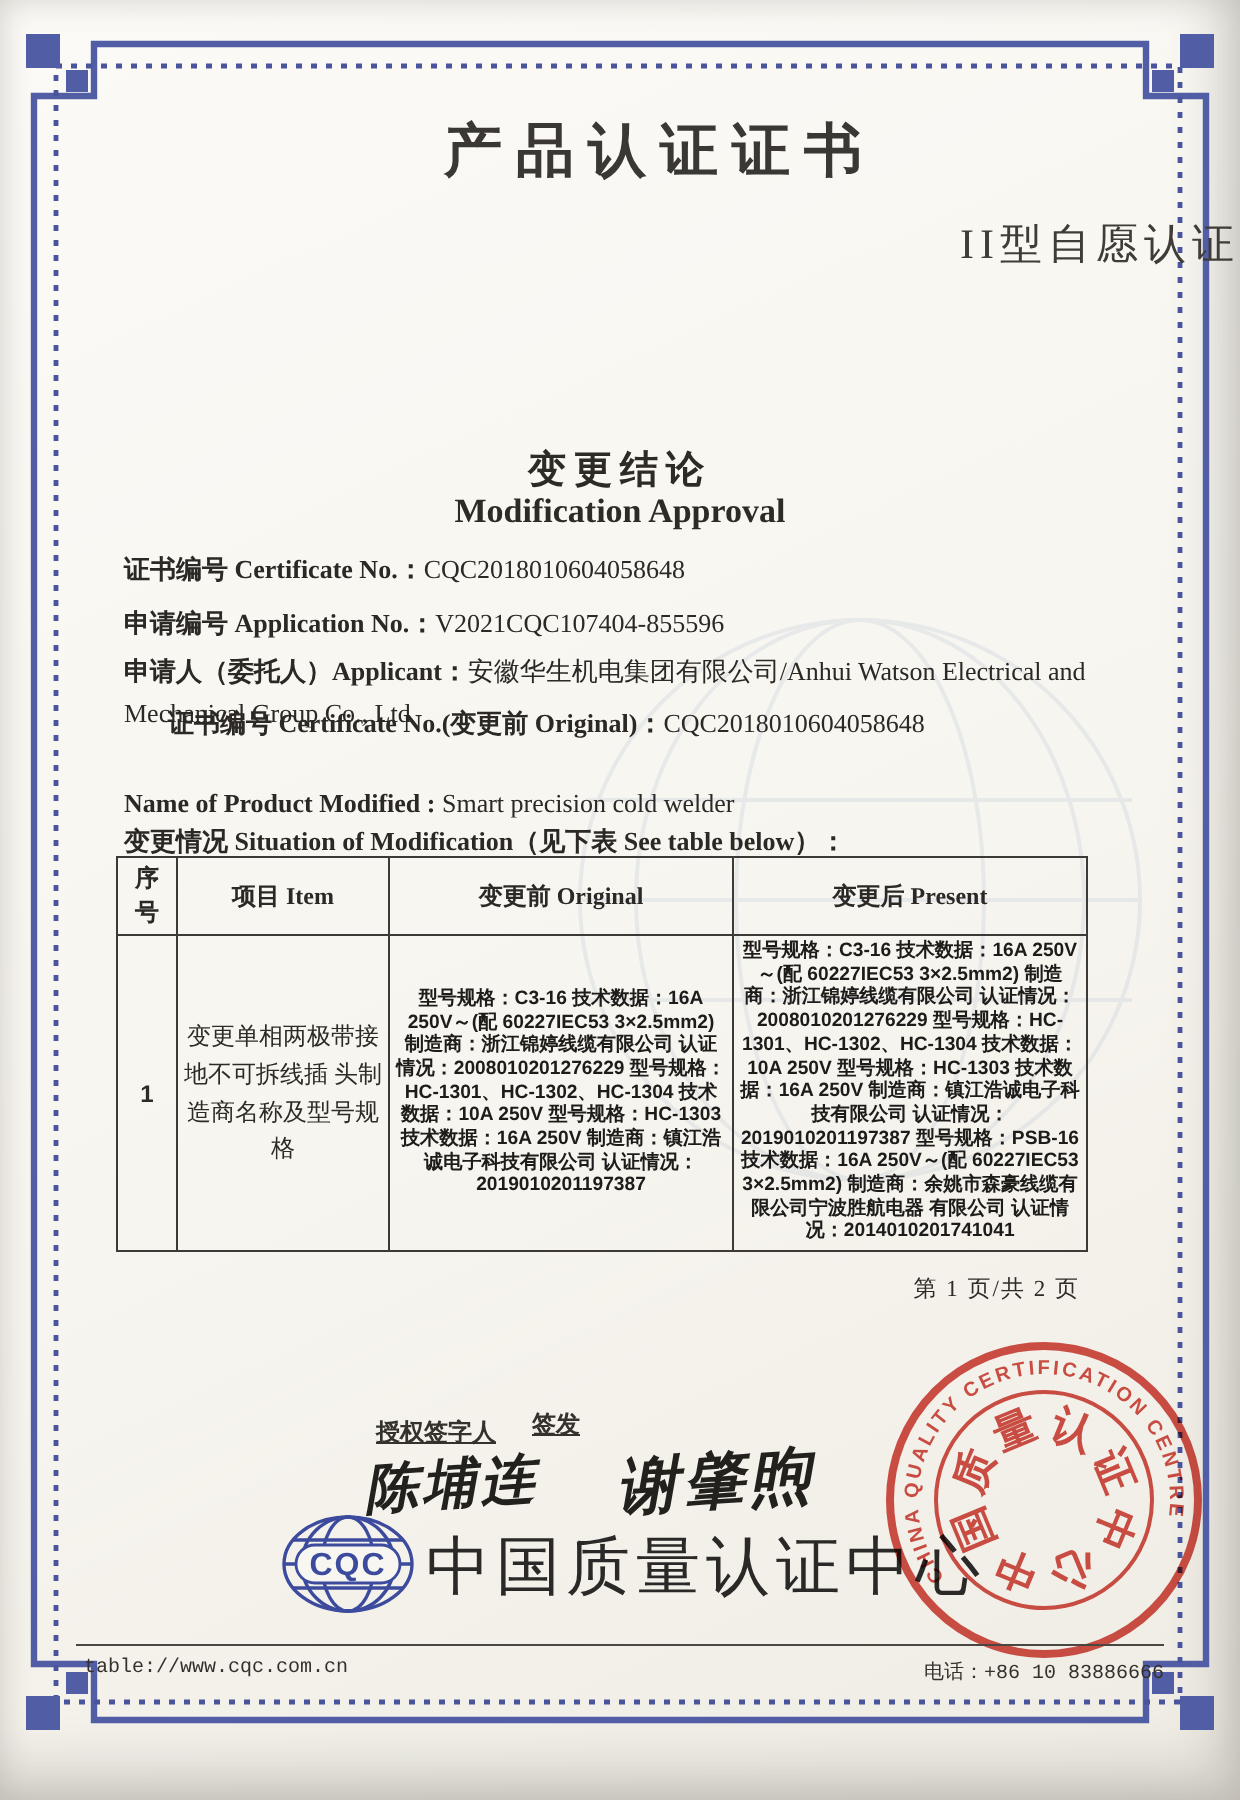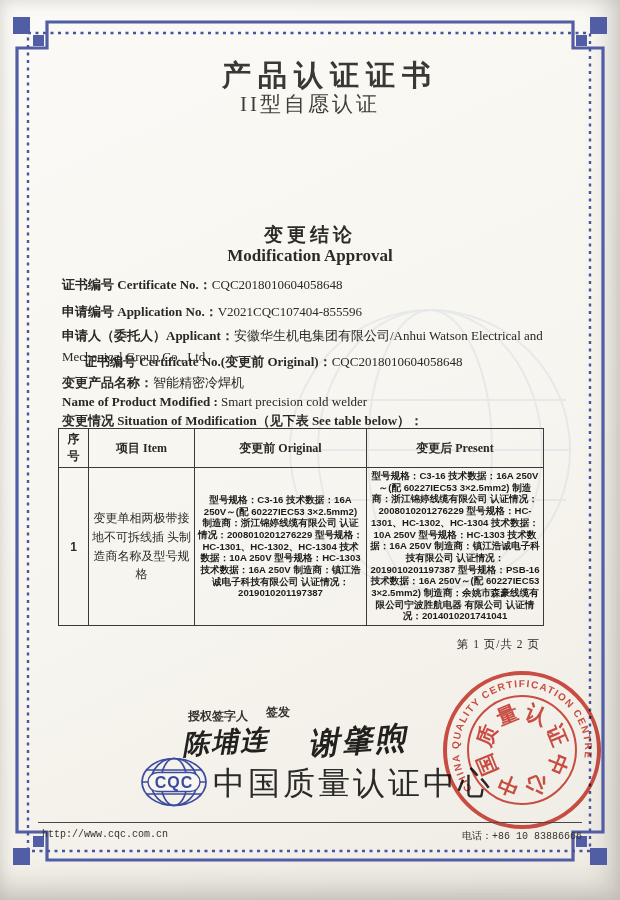--- a/index.html
+++ b/index.html
@@ -6,37 +6,37 @@
   .photo{
     position:relative;width:620px;height:900px;overflow:hidden;
     background:linear-gradient(155deg,#fbfaf6 0%,#f7f5ef 55%,#efece4 100%);
     box-shadow:inset 0 0 16px rgba(110,105,95,.22), inset -12px -16px 26px rgba(85,80,70,.20);
     font-family:"Liberation Serif","DejaVu Serif",serif;color:#2e2b27;
   }
   .abs{position:absolute;}
   .ctr{left:0;width:620px;text-align:center;}
   .title-main{top:56px;font-size:29px;font-weight:bold;letter-spacing:7px;color:#3a3734;
     font-family:"Liberation Sans","DejaVu Sans",sans-serif;margin-left:20px;}
-  .title-sub{top:90px;font-size:21px;letter-spacing:3px;color:#403d39;}
+  .title-sub{top:108px;font-size:21px;letter-spacing:3px;color:#403d39;text-align:right;}
   .sec-cn{top:222px;font-size:19px;font-weight:bold;letter-spacing:4px;}
   .sec-en{top:246px;font-size:17px;font-weight:bold;}
   .fline{left:62px;width:492px;font-size:13px;color:#2b2825;}
   .fline .lab{font-weight:bold;}
   .tablewrap{left:58px;top:428px;width:486px;}
   table.modtable{border-collapse:collapse;width:100%;table-layout:fixed;}
   table.modtable th,table.modtable td{border:1.4px solid #3c3936;padding:2px 3px;}
   table.modtable th{font-size:12px;font-weight:bold;height:22px;color:#2b2825;}
   td.c-no{width:41px;text-align:center;font-size:12px;font-family:"Liberation Sans",sans-serif;font-weight:bold;}
   td.c-item{width:99px;text-align:center;font-size:12px;line-height:1.55;vertical-align:middle;}
   td.c-orig{width:165px;text-align:center;font-size:9.6px;line-height:1.22;vertical-align:middle;
     font-family:"Liberation Sans","DejaVu Sans",sans-serif;font-weight:bold;color:#1e1c1a;}
   td.c-pres{width:170px;text-align:center;font-size:9.6px;line-height:1.22;vertical-align:top;
     font-family:"Liberation Sans","DejaVu Sans",sans-serif;font-weight:bold;color:#1e1c1a;padding-top:4px;}
   .pageinfo{top:637px;right:80px;font-size:11.5px;letter-spacing:1px;}
-  .siglabel{font-size:12px;font-weight:bold;color:#35322e;}
+  .siglabel{font-size:12px;font-weight:bold;color:#35322e;text-decoration:underline;}
   .signame{font-size:27px;font-style:italic;transform:rotate(-4deg);color:#23211e;
     font-weight:bold;letter-spacing:2px;}
   .orgname{left:213px;top:762px;font-size:32px;letter-spacing:3px;color:#2b2927;font-weight:500;}
   .rule{left:38px;top:822px;width:544px;height:0;border-top:1.6px solid #4a4742;}
   .foot{font-size:10.5px;color:#34312d;top:829px;}
   .foot-site{left:42px;font-family:"Liberation Mono","DejaVu Sans Mono",monospace;font-size:10px;}
   .foot-addr{left:170px;width:290px;text-align:center;}
   .foot-phone{right:38px;font-family:"Liberation Mono","DejaVu Sans Mono",monospace;font-size:10px;padding-left:44px;}
   .sealbox{left:438px;top:666px;width:168px;height:168px;opacity:.92;mix-blend-mode:multiply;}
 </style>
@@ -81,23 +81,20 @@
     <span class="lab">证书编号 Certificate No.：</span><span>CQC2018010604058648</span>
   </div>
   <div class="abs fline" style="top:303px;">
     <span class="lab">申请编号 Application No.：</span><span>V2021CQC107404-855596</span>
   </div>
   <div class="abs fline" style="top:325px;line-height:1.62;">
     <span class="lab">申请人（委托人）Applicant：</span><span>安徽华生机电集团有限公司/Anhui Watson Electrical and Mechanical Group Co., Ltd</span>
   </div>
   <div class="abs fline" style="top:353px;margin-left:22px;">
     <span class="lab">证书编号 Certificate No.(变更前 Original)：</span><span>CQC2018010604058648</span>
-  </div>
-  <div class="abs fline" style="top:374px;">
-    <span class="lab">变更产品名称：</span><span>智能精密冷焊机</span>
   </div>
   <div class="abs fline" style="top:394px;">
     <span class="lab">Name of Product Modified :</span> <span>Smart precision cold welder</span>
   </div>
   <div class="abs fline" style="top:412px;">
     <span class="lab">变更情况 Situation of Modification（见下表 See table below）：</span>
   </div>
 
   <div class="abs tablewrap">
     <table class="modtable">
@@ -157,16 +154,16 @@
       <text x="48.9" y="76.5" transform="rotate(-67.5 48.9 69.5)">质</text>
       <text x="69.5" y="55.9" transform="rotate(-22.5 69.5 48.9)">量</text>
       <text x="98.5" y="55.9" transform="rotate(22.5 98.5 48.9)">认</text>
       <text x="119.1" y="76.5" transform="rotate(67.5 119.1 69.5)">证</text>
       <text x="119.1" y="105.5" transform="rotate(112.5 119.1 98.5)">中</text>
       <text x="98.5" y="126" transform="rotate(157.5 98.5 119)">心</text>
     </g>
   </svg>
 
   <div class="abs rule"></div>
-  <div class="abs foot foot-site">http://www.cqc.com.cn</div>
+  <div class="abs foot foot-site">table://www.cqc.com.cn</div>
   <div class="abs foot foot-phone">电话：+86 10 83886666</div>
 
 </div>
 
 </body></html>

